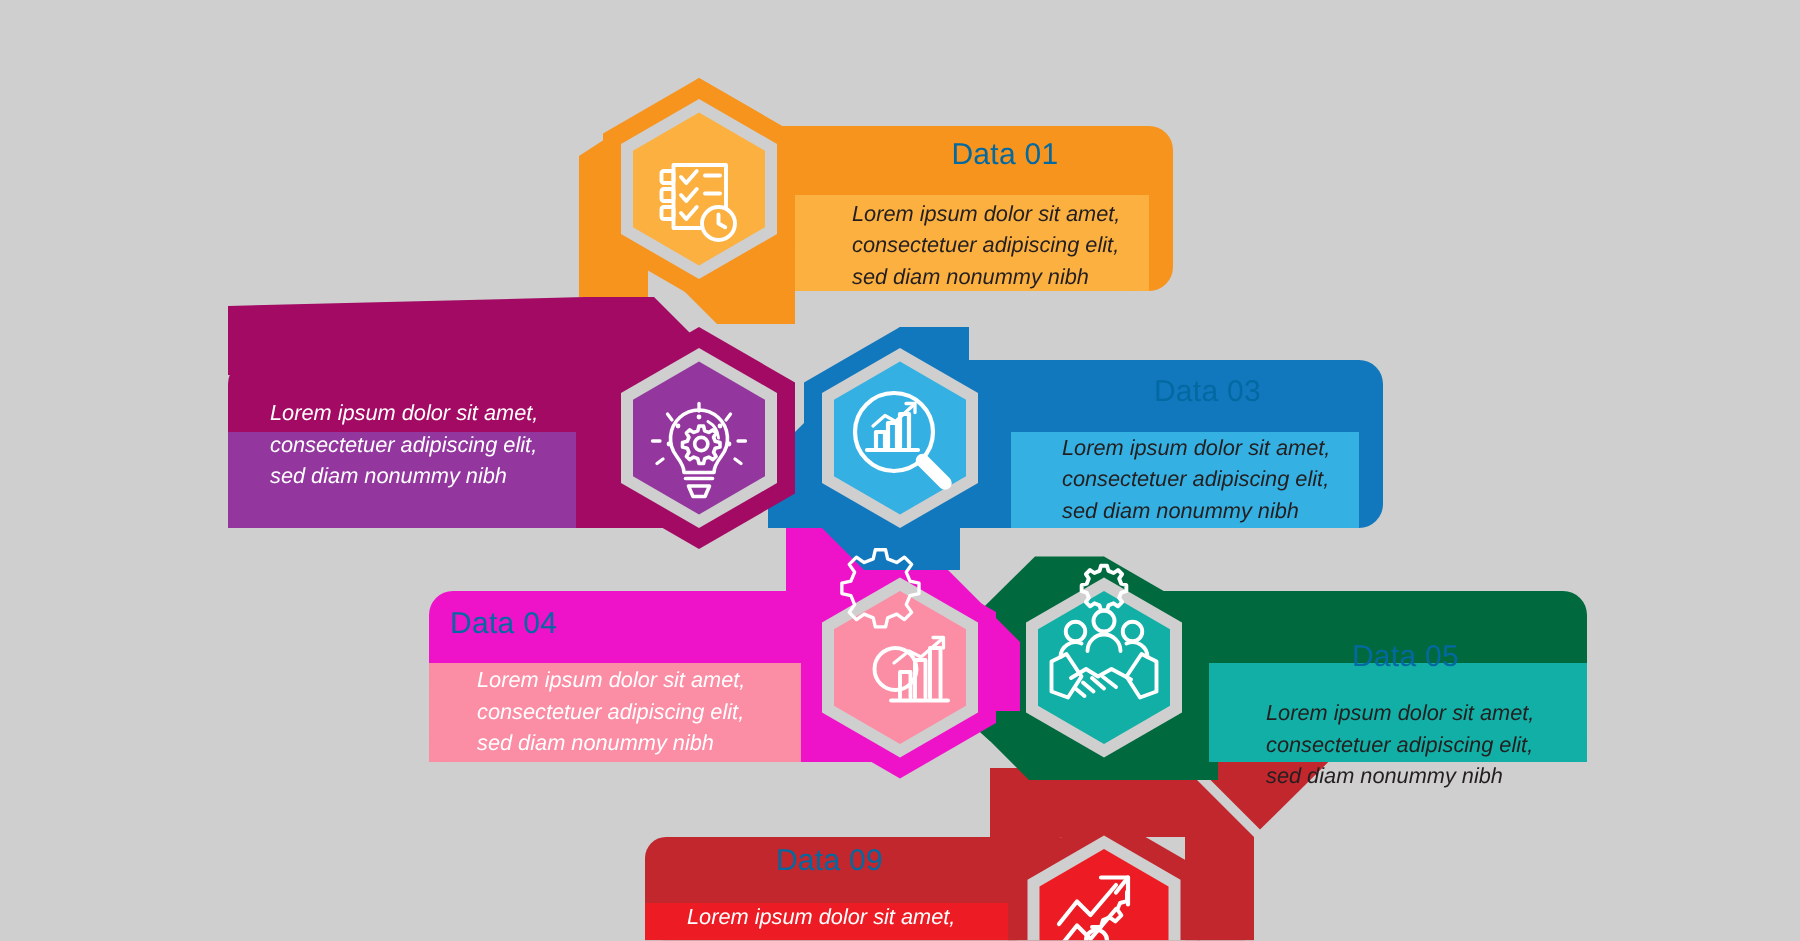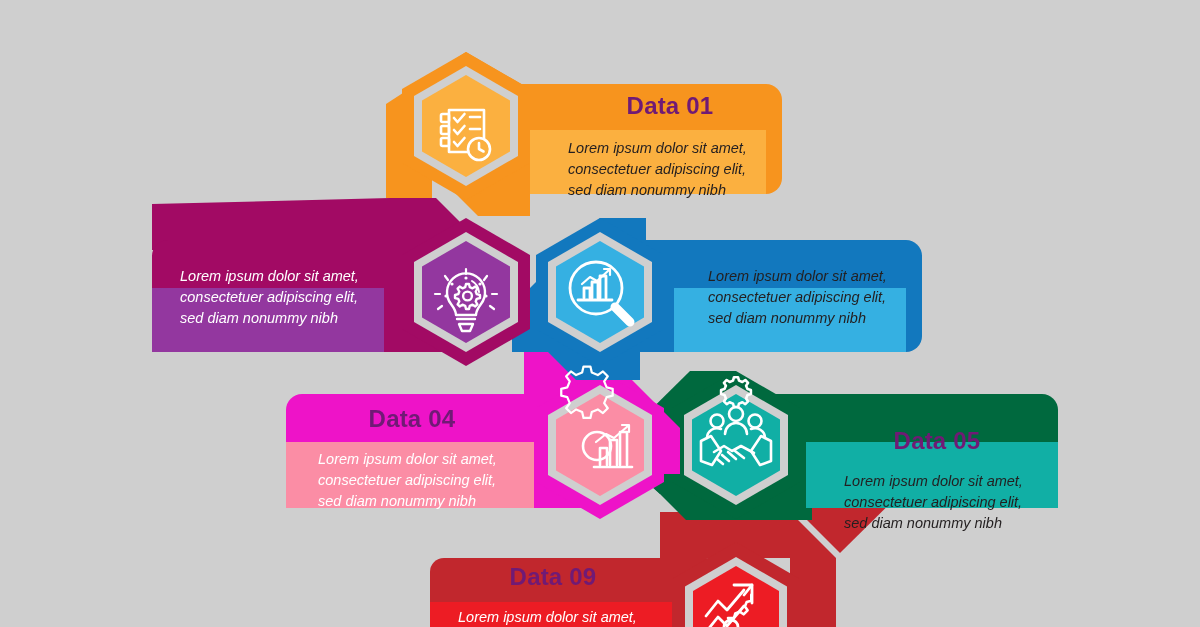--- a/index.html
+++ b/index.html
@@ -21,23 +21,23 @@
     top: 0;
     width: 1200px;
     height: 627px;
   }
 
   
   .panel {
     position: absolute;
   }
   .panel .title {
-    color: #701a75;
-    font-size: 24px;
-    font-weight: bold;
+    color: #0369a1;
+    font-size: 20px;
+    font-weight: normal;
     letter-spacing: .2px;
     white-space: nowrap;
   }
   .panel .body {
     font-size: 14.5px;
     line-height: 1.45;
     white-space: pre-line;
     font-style: italic;
   }
 
@@ -51,21 +51,21 @@
   #panel-2 .title { text-align: center; }
   #panel-2 .body { color: #ffffff; margin-top: 16px; text-align: left; padding-left: 20px; }
 
   
   #panel-3 { left: 688px; top: 250px; width: 234px; }
   #panel-3 .title { text-align: center; }
   #panel-3 .body { color: #231f20; margin-top: 16px; text-align: left; padding-left: 20px; }
 
   
   #panel-4 { left: 300px; top: 405px; width: 224px; }
-  #panel-4 .title { text-align: center; }
+  #panel-4 .title { text-align: left; }
   #panel-4 .body { color: #ffffff; margin-top: 16px; text-align: left; padding-left: 18px; }
 
   
   #panel-5 { left: 826px; top: 427px; width: 222px; }
   #panel-5 .title { text-align: center; }
   #panel-5 .body { color: #231f20; margin-top: 16px; text-align: left; padding-left: 18px; }
 
   
   #panel-6 { left: 440px; top: 563px; width: 226px; }
   #panel-6 .title { text-align: center; }
@@ -263,20 +263,21 @@
 sed diam nonummy nibh</div>
   </div>
 
   <div class="panel" id="panel-2">
     <div class="body">Lorem ipsum dolor sit amet,
 consectetuer adipiscing elit,
 sed diam nonummy nibh</div>
   </div>
 
   <div class="panel" id="panel-3">
+    <div class="title">Data 03</div>
     <div class="body">Lorem ipsum dolor sit amet,
 consectetuer adipiscing elit,
 sed diam nonummy nibh</div>
   </div>
 
   <div class="panel" id="panel-4">
     <div class="title">Data 04</div>
     <div class="body">Lorem ipsum dolor sit amet,
 consectetuer adipiscing elit,
 sed diam nonummy nibh</div>

